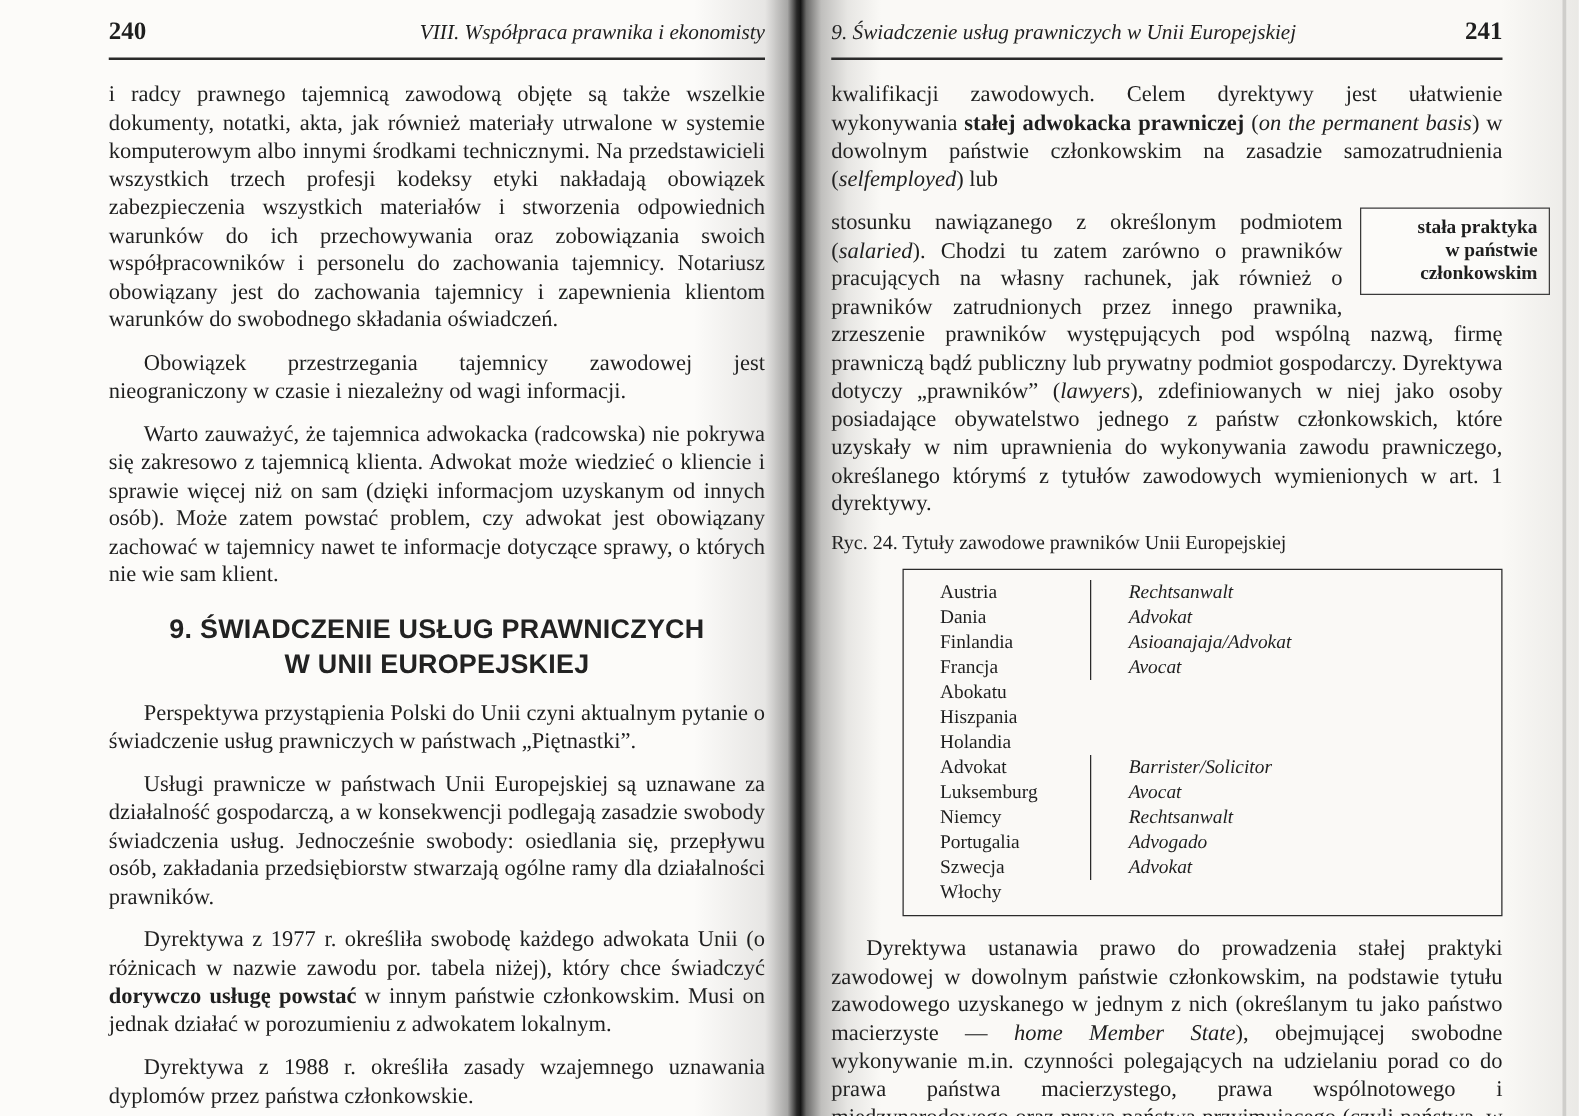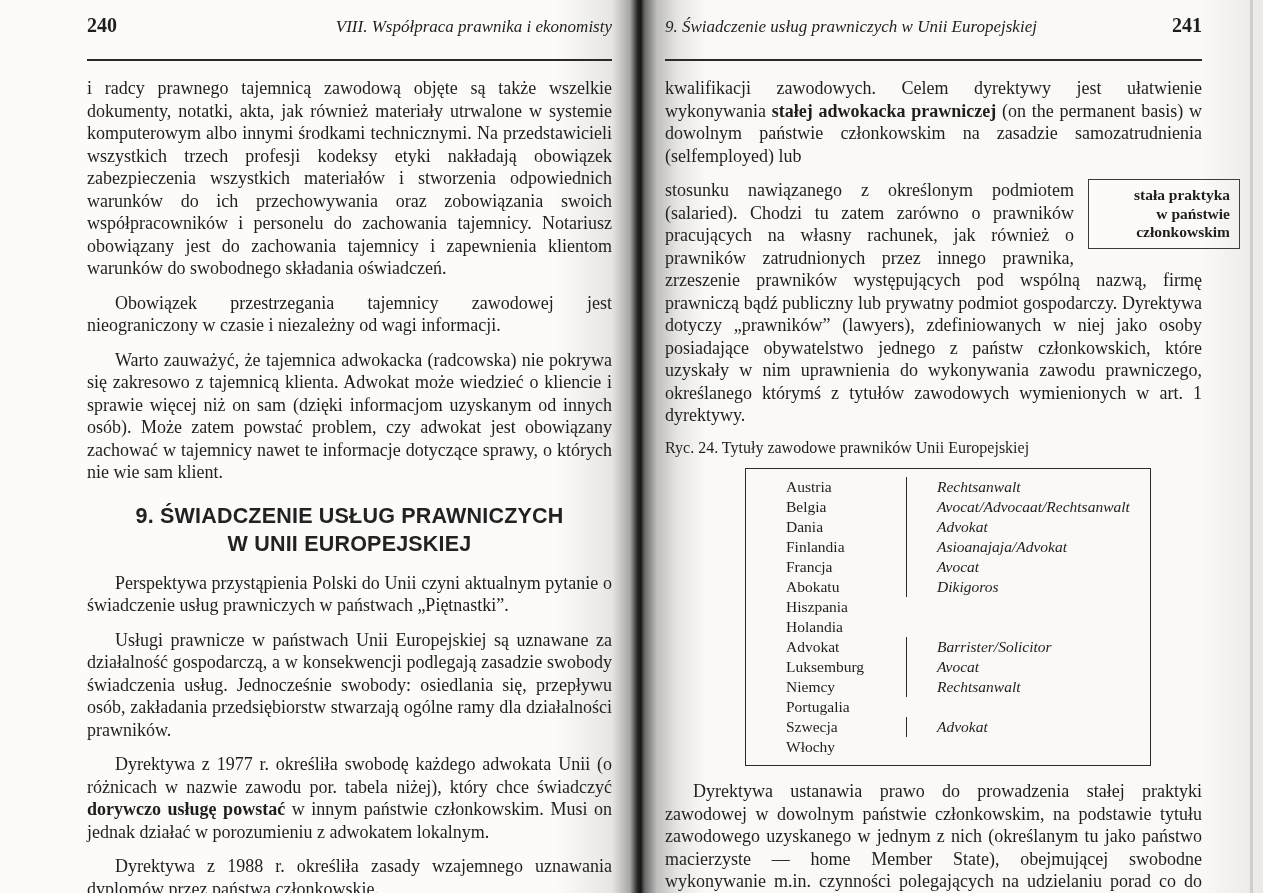--- a/index.html
+++ b/index.html
@@ -11,53 +11,53 @@
   }
   .page{position:absolute;top:0;height:893px;overflow:hidden;}
   .page-left{left:0;width:620px;background:#fcfbf9;}
   .page-right{left:640px;width:623px;background:#faf9f6;}
   .content{position:absolute;top:14px;}
   .page-left .content{left:87px;width:525px;}
   .page-right .content{left:25px;width:537px;}
 
   .pg-header{
     display:flex;justify-content:space-between;align-items:baseline;
-    border-bottom:2px solid #2a2a2a;padding-bottom:22px;
+    border-bottom:2px solid #2a2a2a;padding-bottom:9px;
   }
   .pg-num{font-weight:bold;font-size:20px;}
   .running{font-style:italic;font-size:17px;}
 
   .bodytext{margin-top:16px;font-size:18px;line-height:22.5px;text-align:justify;}
   .para{margin:0 0 12px 0;text-indent:28px;}
   .para.noind{text-indent:0;}
   .para:last-child{margin-bottom:0;}
   .b{font-weight:bold;}
-  .i{}
+  .i{font-style:italic;}
 
   .section-heading{
     font-family:"Liberation Sans","DejaVu Sans",sans-serif;
     font-weight:bold;font-size:21.5px;line-height:28px;
     text-align:center;margin:18px 0 14px 0;color:#222;
     letter-spacing:.2px;
   }
 
   .margin-note{
     float:right;width:132px;margin:0 -38px 6px 14px;
     border:1px solid #3a3a3a;background:#fcfbf9;
     padding:6px 9px;text-align:right;
     font-weight:bold;font-size:15.5px;line-height:18.5px;
     text-indent:0;
   }
 
   .fig-caption{margin:8px 0 9px 0;font-size:16px;text-align:left;text-indent:0;}
 
   .titles-table{
-    margin-left:80px;width:406px;
+    margin-left:57px;width:480px;
     border:1.5px solid #2b2b2b;
-    padding:8px 14px;box-sizing:border-box;
+    padding:8px 3px;box-sizing:border-box;
   }
   .t-row{display:flex;line-height:20px;font-size:15.5px;}
   .t-country{flex:0 0 146px;padding-left:26px;box-sizing:border-box;}
   .t-title{flex:1;border-left:1.5px solid #2b2b2b;padding-left:30px;font-style:italic;}
 
   .gutter{
     position:absolute;left:555px;top:0;width:150px;height:893px;z-index:6;
     background:linear-gradient(90deg,
       rgba(40,40,40,0) 0%,
       rgba(40,40,40,.10) 38%,
@@ -124,38 +124,33 @@
           <span>członkowskim</span>
         </span><span><span>stosunku nawiązanego z określonym podmiotem (</span><span class="i">salaried</span><span>). Chodzi tu zatem zarówno o prawników pracujących na własny rachunek, jak również o prawników zatrudnionych przez innego prawnika, zrzeszenie prawników występujących pod wspólną nazwą, firmę prawniczą bądź publiczny lub prywatny podmiot gospodarczy. Dyrektywa dotyczy „prawników” (</span><span class="i">lawyers</span><span>), zdefiniowanych w niej jako osoby posiadające obywatelstwo jednego z państw członkowskich, które uzyskały w nim uprawnienia do wykonywania zawodu prawniczego, określanego którymś z tytułów zawodowych wymienionych w art. 1 dyrektywy.</span></span>
       </div>
       <p class="para noind fig-caption">Ryc. 24. Tytuły zawodowe prawników Unii Europejskiej</p>
       <div class="titles-table">
           <div class="t-row">
             <div class="t-country">Austria</div>
             <div class="t-title">Rechtsanwalt</div>
           </div>
           <div class="t-row">
-            <div class="t-country">Belgia</div>
-            <div class="t-title">Avocat/Advocaat/Rechtsanwalt</div>
-          </div>
-          <div class="t-row">
             <div class="t-country">Dania</div>
             <div class="t-title">Advokat</div>
           </div>
           <div class="t-row">
             <div class="t-country">Finlandia</div>
             <div class="t-title">Asioanajaja/Advokat</div>
           </div>
           <div class="t-row">
             <div class="t-country">Francja</div>
             <div class="t-title">Avocat</div>
           </div>
           <div class="t-row">
             <div class="t-country">Abokatu</div>
-            <div class="t-title">Dikigoros</div>
           </div>
           <div class="t-row">
             <div class="t-country">Hiszpania</div>
           </div>
           <div class="t-row">
             <div class="t-country">Holandia</div>
           </div>
           <div class="t-row">
             <div class="t-country">Advokat</div>
             <div class="t-title">Barrister/Solicitor</div>
@@ -163,20 +158,21 @@
           <div class="t-row">
             <div class="t-country">Luksemburg</div>
             <div class="t-title">Avocat</div>
           </div>
           <div class="t-row">
             <div class="t-country">Niemcy</div>
             <div class="t-title">Rechtsanwalt</div>
           </div>
           <div class="t-row">
             <div class="t-country">Portugalia</div>
+            <div class="t-title">Advogado</div>
           </div>
           <div class="t-row">
             <div class="t-country">Szwecja</div>
             <div class="t-title">Advokat</div>
           </div>
           <div class="t-row">
             <div class="t-country">Włochy</div>
           </div>
         </div>
       <p class="para" style="margin-top:14px;"><span>Dyrektywa ustanawia prawo do prowadzenia stałej praktyki zawodowej w dowolnym państwie członkowskim, na podstawie tytułu zawodowego uzyskanego w jednym z nich (określanym tu jako państwo macierzyste — </span><span class="i">home Member State</span><span>), obejmującej swobodne wykonywanie m.in. czynności polegających na udzielaniu porad co do prawa państwa macierzystego, prawa wspólnotowego i międzynarodowego oraz prawa państwa przyjmującego (czyli państwa, w którym praktykuje prawnik — </span></p>

